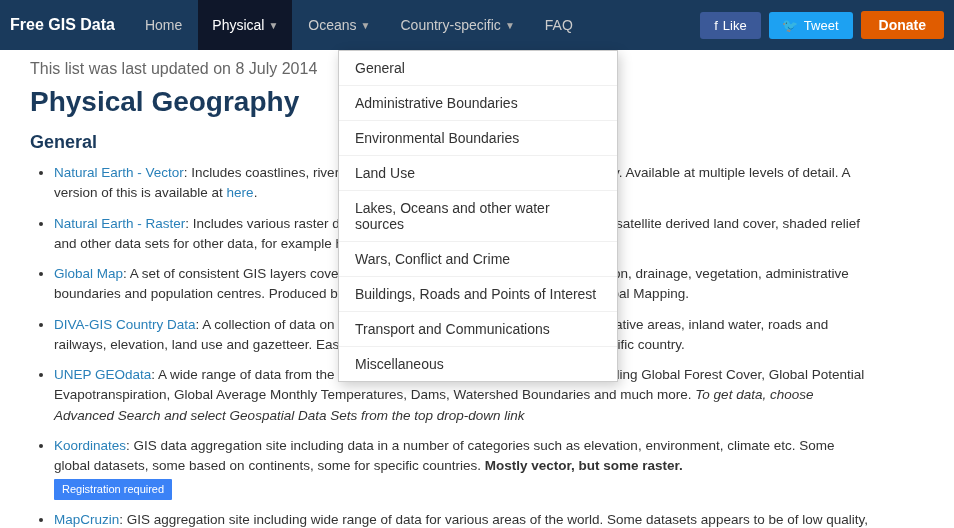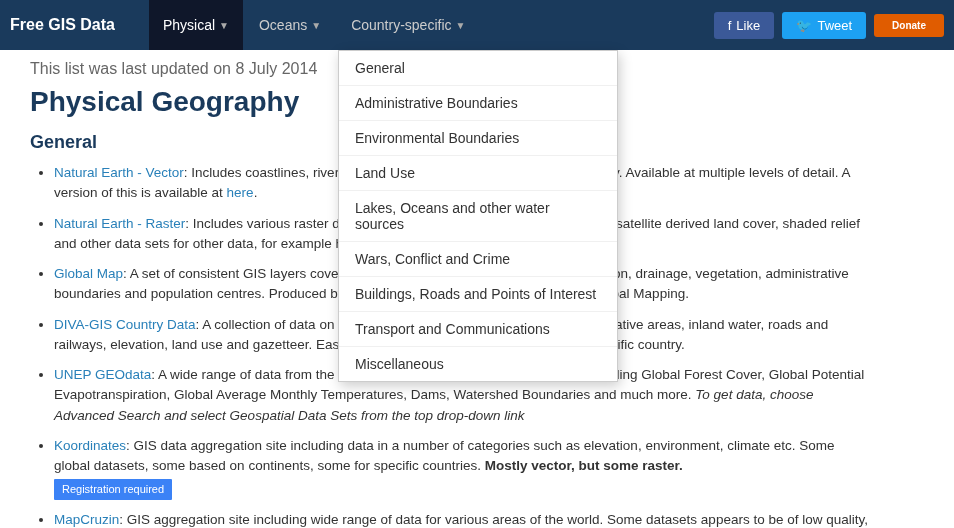--- a/index.html
+++ b/index.html
@@ -12,21 +12,21 @@
       align-items: center;
       padding: 0 10px;
       height: 50px;
       position: relative;
       z-index: 100;
     }
     .nav-brand {
       color: #fff;
       font-weight: bold;
       font-size: 16px;
-      margin-right: 34px;
+      margin-right: 16px;
       white-space: nowrap;
     }
     .nav-items {
       display: flex;
       align-items: center;
       flex: 1;
       gap: 2px;
     }
     .nav-item {
       color: #ccc;
@@ -77,21 +77,21 @@
       align-items: center;
       gap: 5px;
     }
     .btn-donate {
       background: #e05c00;
       color: #fff;
       border: none;
       padding: 6px 18px;
       border-radius: 3px;
       cursor: pointer;
-      font-size: 10px;
+      font-size: 14px;
       font-weight: bold;
     }
 
     
     .dropdown-overlay {
       position: absolute;
       top: 50px;
       left: 338px;
       background: #fff;
       border: 1px solid #ccc;
@@ -164,31 +164,37 @@
       left: 545px;
       pointer-events: none;
     }
   </style>
 </head>
 <body>
 
 <nav>
   <div class="nav-brand">Free GIS Data</div>
   <div class="nav-items">
+    <div class="nav-item">
+      <span>Home</span>
+    </div>
     <div class="nav-item active">
       <span>Physical</span>
       <span class="arrow">▼</span>
     </div>
     <div class="nav-item">
       <span>Oceans</span>
       <span class="arrow">▼</span>
     </div>
     <div class="nav-item">
       <span>Country-specific</span>
       <span class="arrow">▼</span>
+    </div>
+    <div class="nav-item">
+      <span>FAQ</span>
     </div>
   </div>
   <div class="nav-actions">
     <button class="btn-like">
       <span>f</span>
       <span>Like</span>
     </button>
     <button class="btn-tweet">
       <span>🐦</span>
       <span>Tweet</span>

